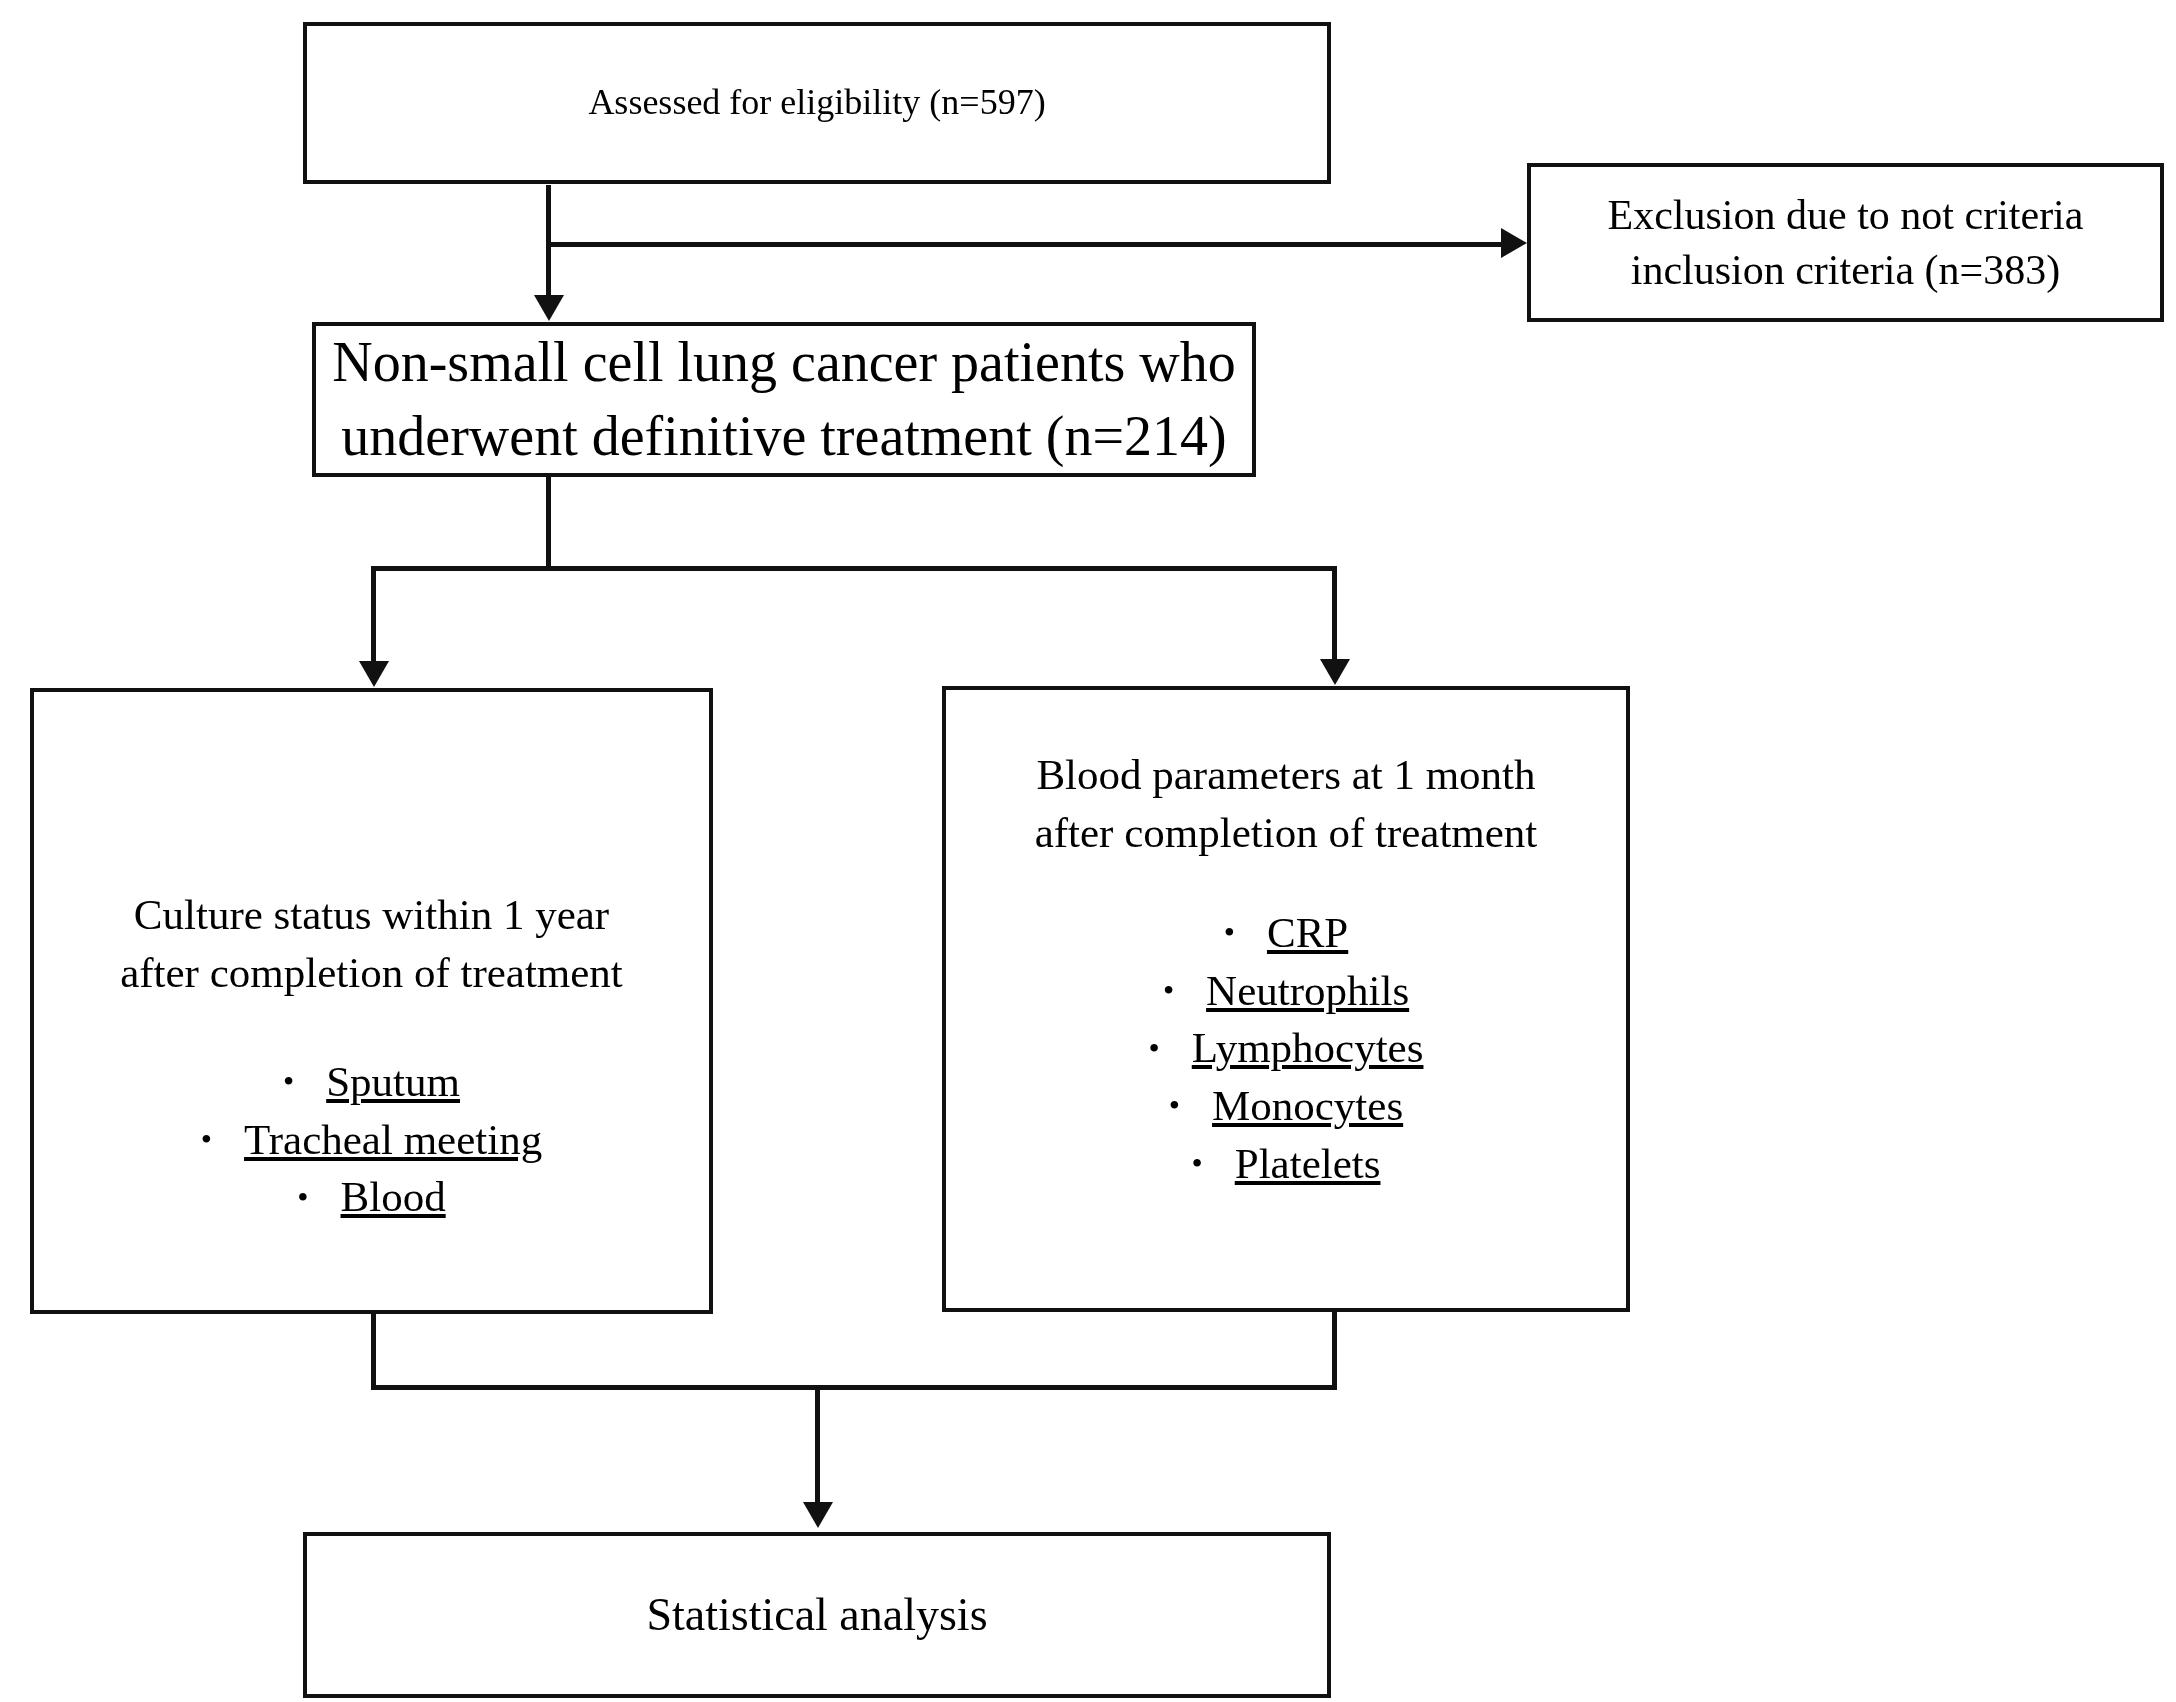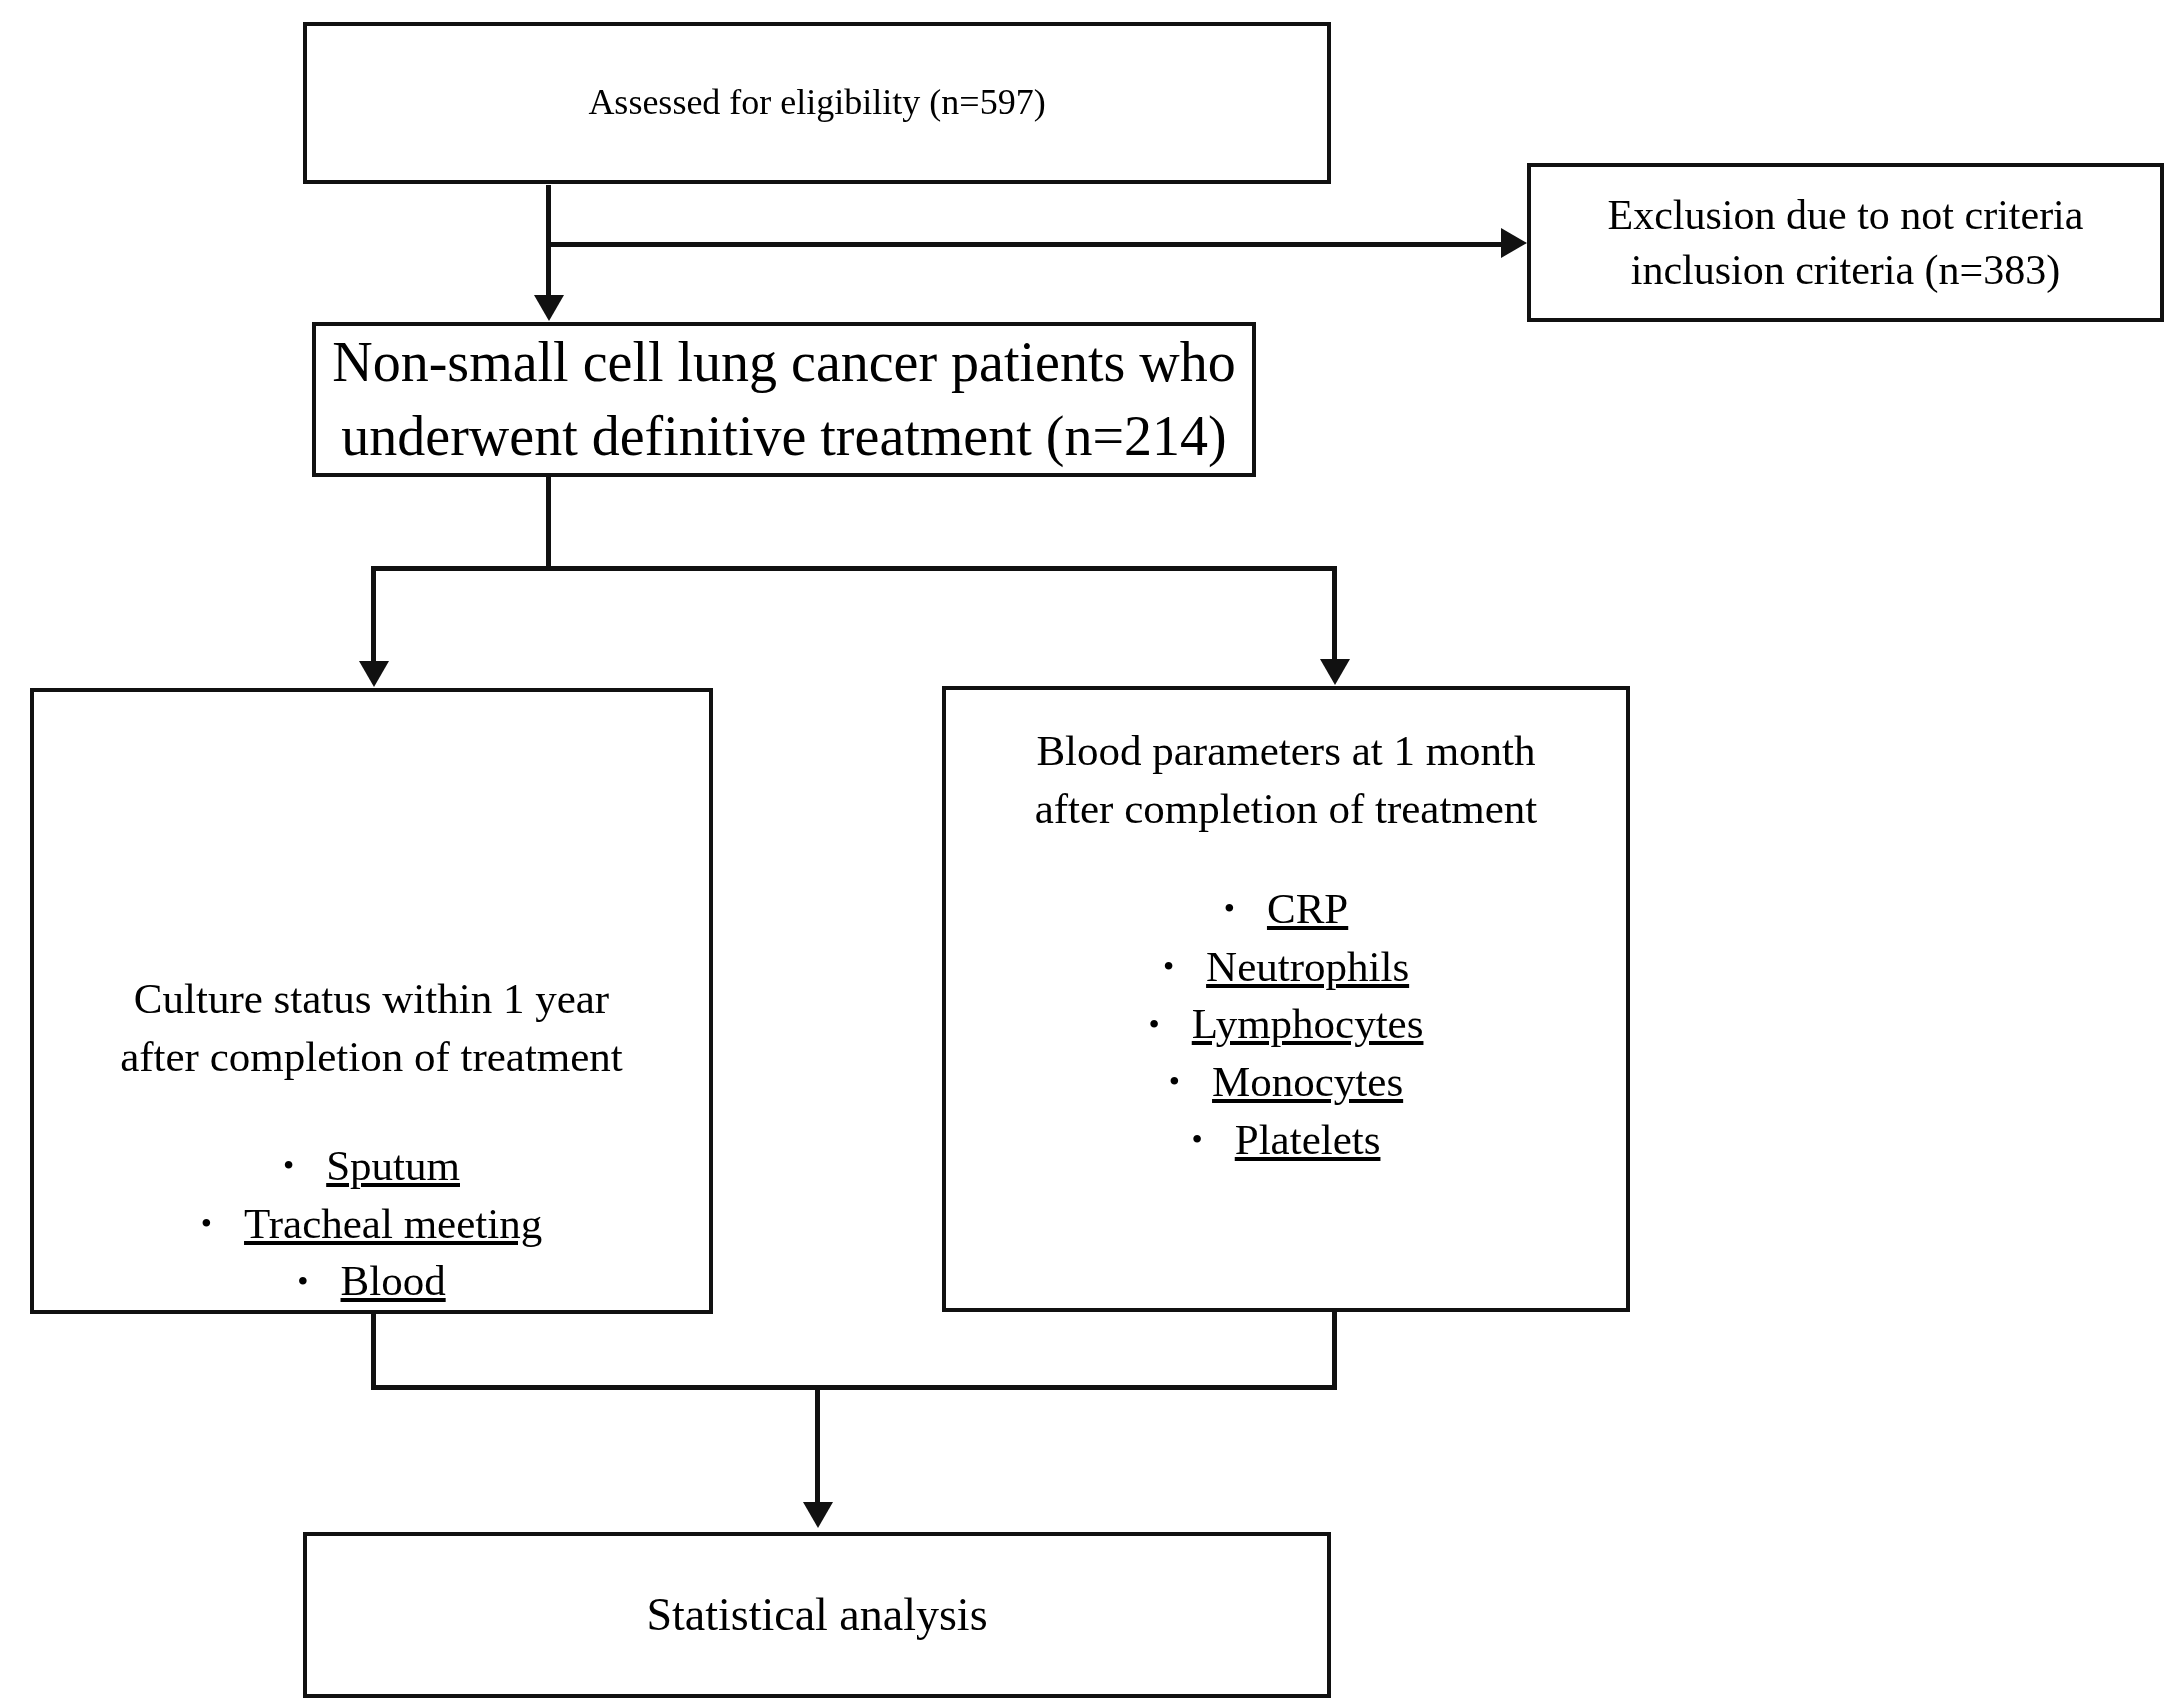--- a/index.html
+++ b/index.html
@@ -52,30 +52,30 @@
     left: 312px;  top: 322px;
     width: 944px; height: 155px;
     font-size: 56px;
     line-height: 1.32;
   }
   #node-culture {
     left: 30px;   top: 688px;
     width: 683px; height: 626px;
     font-size: 43px;
     line-height: 1.34;
-    justify-content: flex-end;
+    justify-content: center;
     padding-top: 110px;
   }
   #node-blood {
     left: 942px; top: 686px;
     width: 688px; height: 626px;
     font-size: 43px;
     line-height: 1.34;
     justify-content: flex-start;
-    padding-top: 32px;
+    padding-top: 56px;
   }
   #node-statistics {
     left: 303px;  top: 1532px;
     width: 1028px; height: 166px;
     font-size: 46px;
     line-height: 1.22;
   }
 
   
   .bullets {

